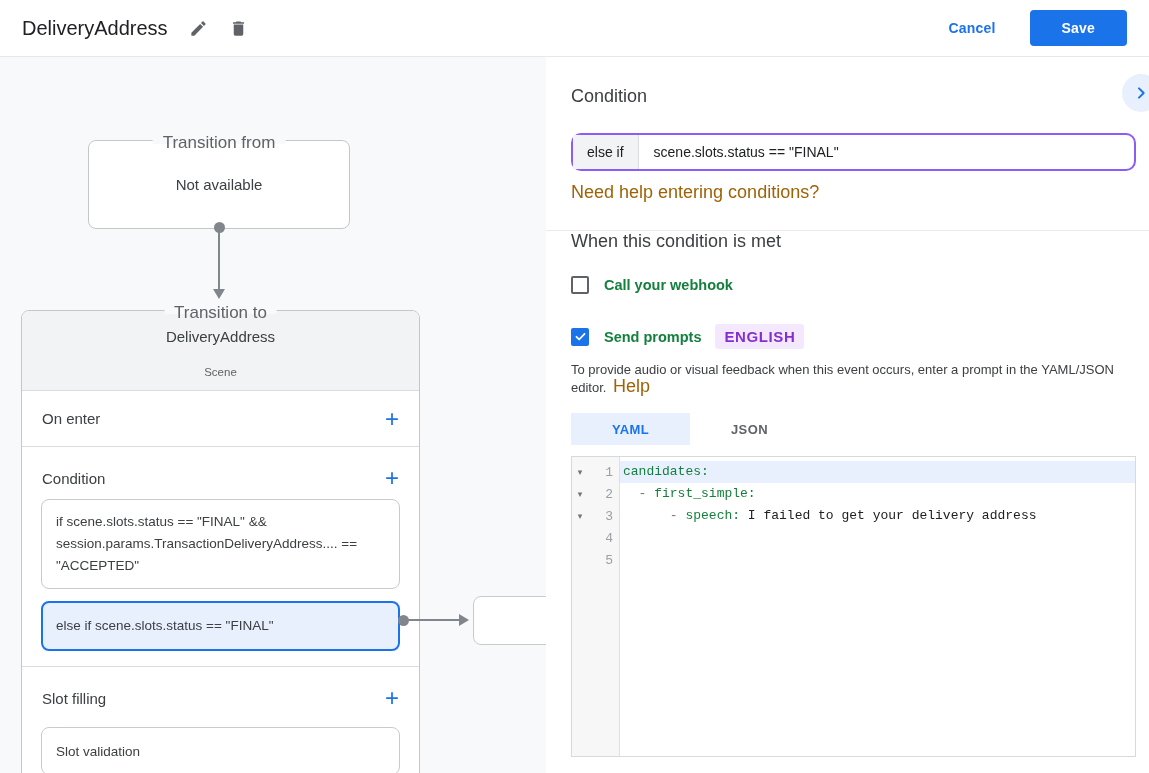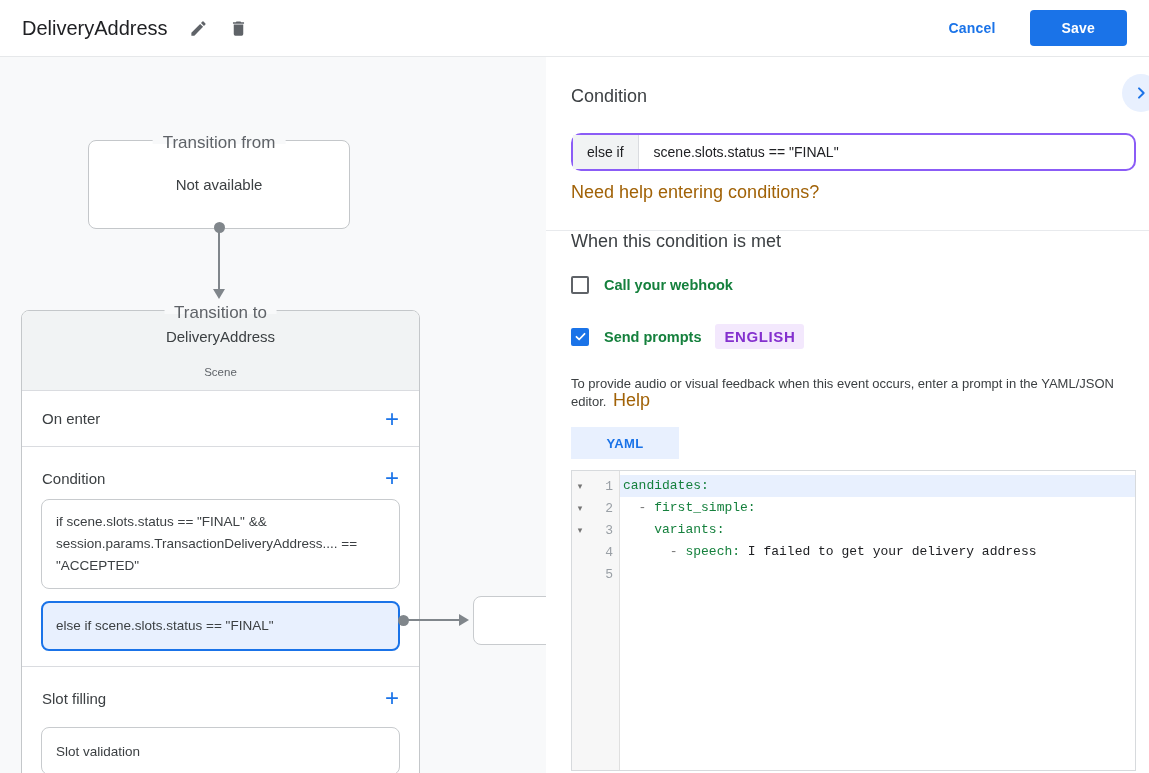--- a/index.html
+++ b/index.html
@@ -149,26 +149,26 @@
     display: flex; align-items: center; justify-content: center;
   }
   .checkbox.unchecked { border: 2px solid #5f6368; background: #fff; }
   .checkbox.checked { background: #1a73e8; }
   .check-label { margin-left: 15px; font-size: 14.5px; color: #15803d; font-weight: 700; }
   .lang-badge {
     margin-left: 14px; background: #f3e8fd; color: #8430ce;
     font-size: 15px; font-weight: 700; letter-spacing: .6px;
     padding: 4px 9px; border-radius: 3px;
   }
-  .desc { margin-top: 26px; font-size: 13px; color: #3c4043; line-height: 17px; max-width: 575px; }
+  .desc { margin-top: 12px; font-size: 13px; color: #3c4043; line-height: 17px; max-width: 575px; }
   .desc .link { margin-left: 3px; }
 
   .tabs { margin-top: 17px; display: flex; }
   .tab {
-    width: 108px; height: 32px; display: flex; align-items: center; justify-content: center;
+    width: 119px; height: 32px; display: flex; align-items: center; justify-content: center;
     font-size: 13px; font-weight: 700; letter-spacing: .4px; cursor: pointer;
     color: #5f6368; background: transparent; border: none;
   }
   .tab.selected { background: #e8f0fe; color: #1a73e8; }
 
   
   .editor {
     margin-top: 11px; height: 301px; border: 1px solid #d7dadd;
     display: flex; font-family: "Liberation Mono", "DejaVu Sans Mono", monospace;
     font-size: 13px; background: #fff; cursor: text;
@@ -296,20 +296,21 @@
       <span class="lang-badge">ENGLISH</span>
     </div>
 
     <div class="desc">
       <span>To provide audio or visual feedback when this event occurs, enter a prompt in the YAML/JSON editor.</span>
       <a class="link">Help</a>
     </div>
 
     <div class="tabs">
       <button class="tab selected">YAML</button>
+      <button class="tab">JSON</button>
     </div>
 
     <div class="editor">
       <div class="editor-gutter">
           <div class="ed-gutter-row">
             <span class="fold">▾</span>
             <span class="num">1</span>
           </div>
           <div class="ed-gutter-row">
             <span class="fold">▾</span>
@@ -324,19 +325,18 @@
             <span class="num">4</span>
           </div>
           <div class="ed-gutter-row">
             <span class="fold"></span>
             <span class="num">5</span>
           </div>
         </div>
       <div class="editor-code">
           <div class="ed-code-row active"><span class="tok-key">candidates:</span></div>
           <div class="ed-code-row"><span class="tok-plain">  </span><span class="tok-dash">- </span><span class="tok-key">first_simple:</span></div>
-          <div class="ed-code-row"><span class="tok-plain">    </span><span class="tok-key">variants:</span></div>
           <div class="ed-code-row"><span class="tok-plain">      </span><span class="tok-dash">- </span><span class="tok-key">speech:</span><span class="tok-plain"> I failed to get your delivery address</span></div>
           <div class="ed-code-row"></div>
         </div>
     </div>
   </div>
 </div>
 
 </body></html>

